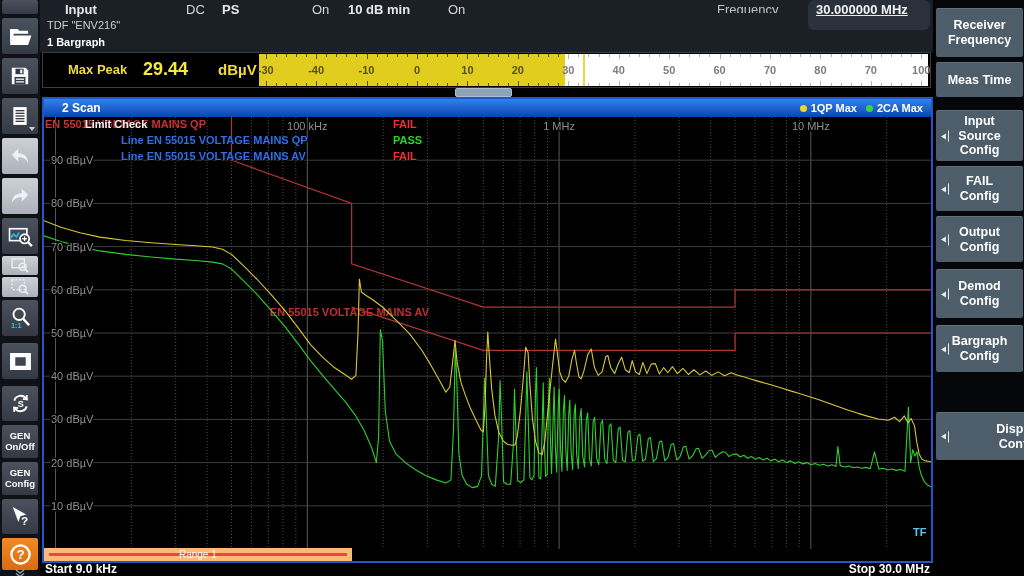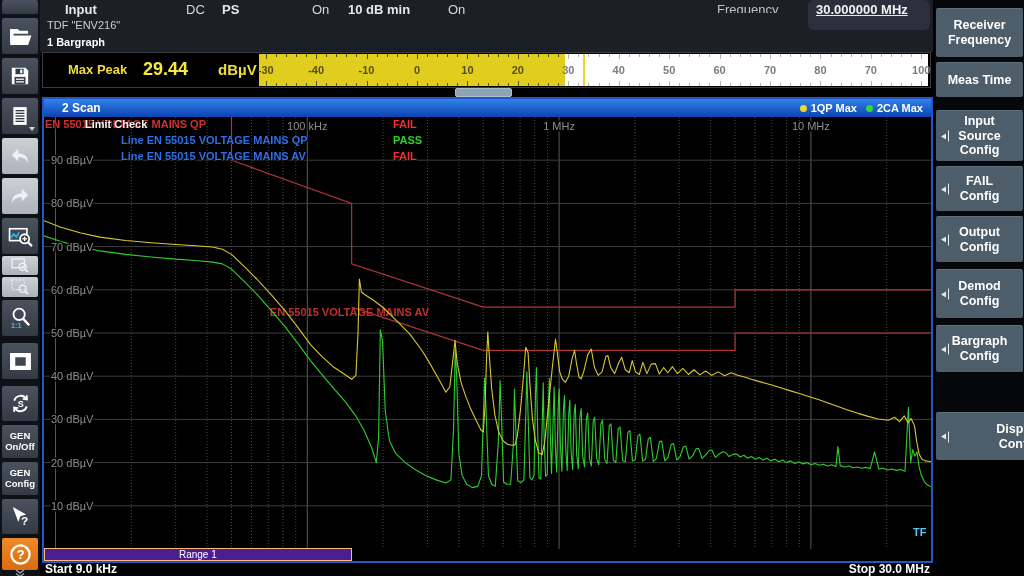--- a/index.html
+++ b/index.html
@@ -57,21 +57,21 @@
   .plot svg{position:absolute;left:0;top:0;}
   .lc-row{position:absolute;height:14px;font-size:11px;font-weight:bold;white-space:nowrap;
           text-shadow:1px 1px 1px #000;}
   .lc-red{position:absolute;left:1px;top:0;color:#d03030;}
   .lc-head{position:absolute;left:41px;top:0;color:#f2f2f2;}
   .lc-name{position:absolute;left:41px;top:0;color:#2f6fe8;margin-left:36px;}
   .lc-res{position:absolute;left:349px;top:0;}
   .res-FAIL{color:#f23030;text-align:center;}  .res-PASS{color:#28d428;}
   .tf-label{position:absolute;left:869px;top:409px;font-size:11px;font-weight:bold;color:#59c7f2;}
   .range-bar{position:absolute;left:0;bottom:0;height:13px;width:887px;display:flex;}
-  .range-cell{background:#4c1d95;border:1px solid #fdba74;box-sizing:border-box;color:#fff;
+  .range-cell{background:#ef4444;border:5px solid #fdba74;box-sizing:border-box;color:#fff;
               font-size:10px;display:flex;align-items:center;justify-content:center;}
   .bottom-strip{position:absolute;left:0;top:562px;width:1024px;height:14px;color:#fff;
                 font-size:12px;font-weight:bold;}
   .start-label{position:absolute;left:45px;top:0;}
   .stop-label{position:absolute;left:0;top:0;width:930px;text-align:right;}
 
   
   .right-sidebar{position:absolute;left:935px;top:0;width:89px;height:460px;background:#05070a;}
   .sb-btn{position:absolute;left:1px;width:87px;background:#4d5d6a;border-top:1px solid #5f717f;
           border-radius:2px;display:flex;flex-direction:column;align-items:center;justify-content:center;

